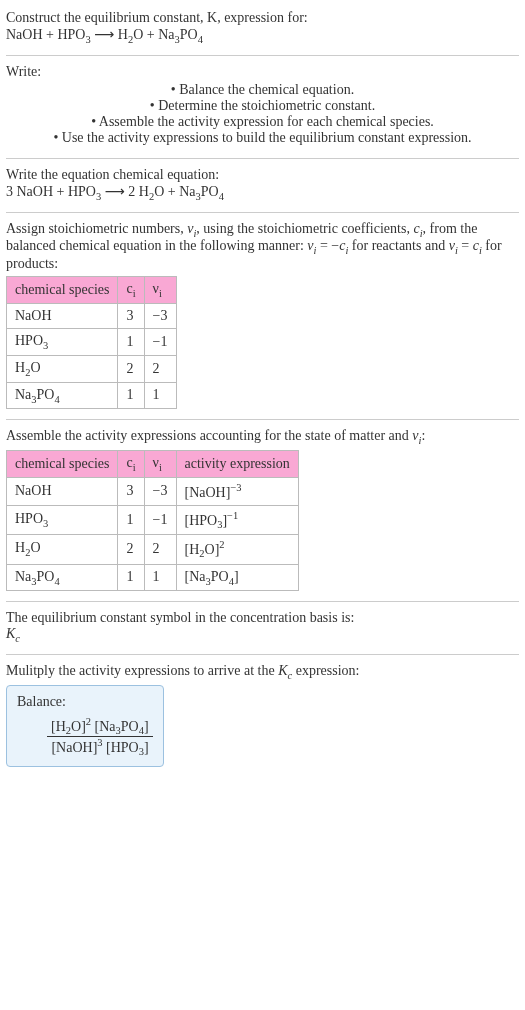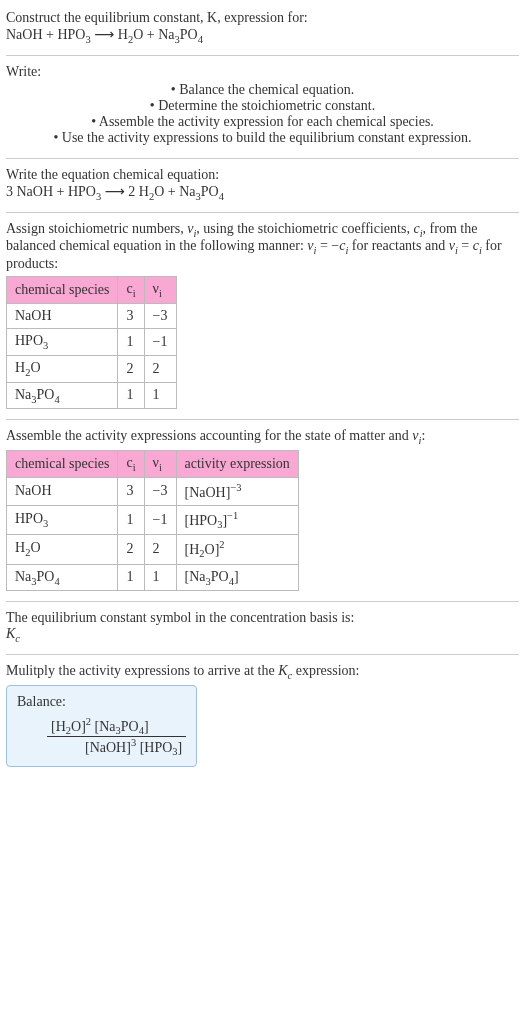--- a/index.html
+++ b/index.html
@@ -45,24 +45,24 @@
     padding: 8px 10px;
     margin-top: 4px;
     display: inline-block;
     max-width: 500px;
   }
   .answer-label { margin-bottom: 6px; }
   .eq { white-space: nowrap; }
   .frac {
     display: inline-block;
     vertical-align: middle;
-    text-align: left;
+    text-align: right;
   }
   .frac .num { display: block; border-bottom: 1px solid #333; padding: 0 4px; }
-  .frac .den { display: block; padding: 0 4px; margin-left: 34px; }
+  .frac .den { display: block; padding: 0 4px; }
   .italic-i { font-style: italic; }
 </style>
 </head>
 <body>
 
 <div class="page">
 
   <div class="section">
     <p>Construct the equilibrium constant, K, expression for:</p>
     <p class="eq">NaOH + HPO<sub>3</sub> ⟶ H<sub>2</sub>O + Na<sub>3</sub>PO<sub>4</sub></p>

